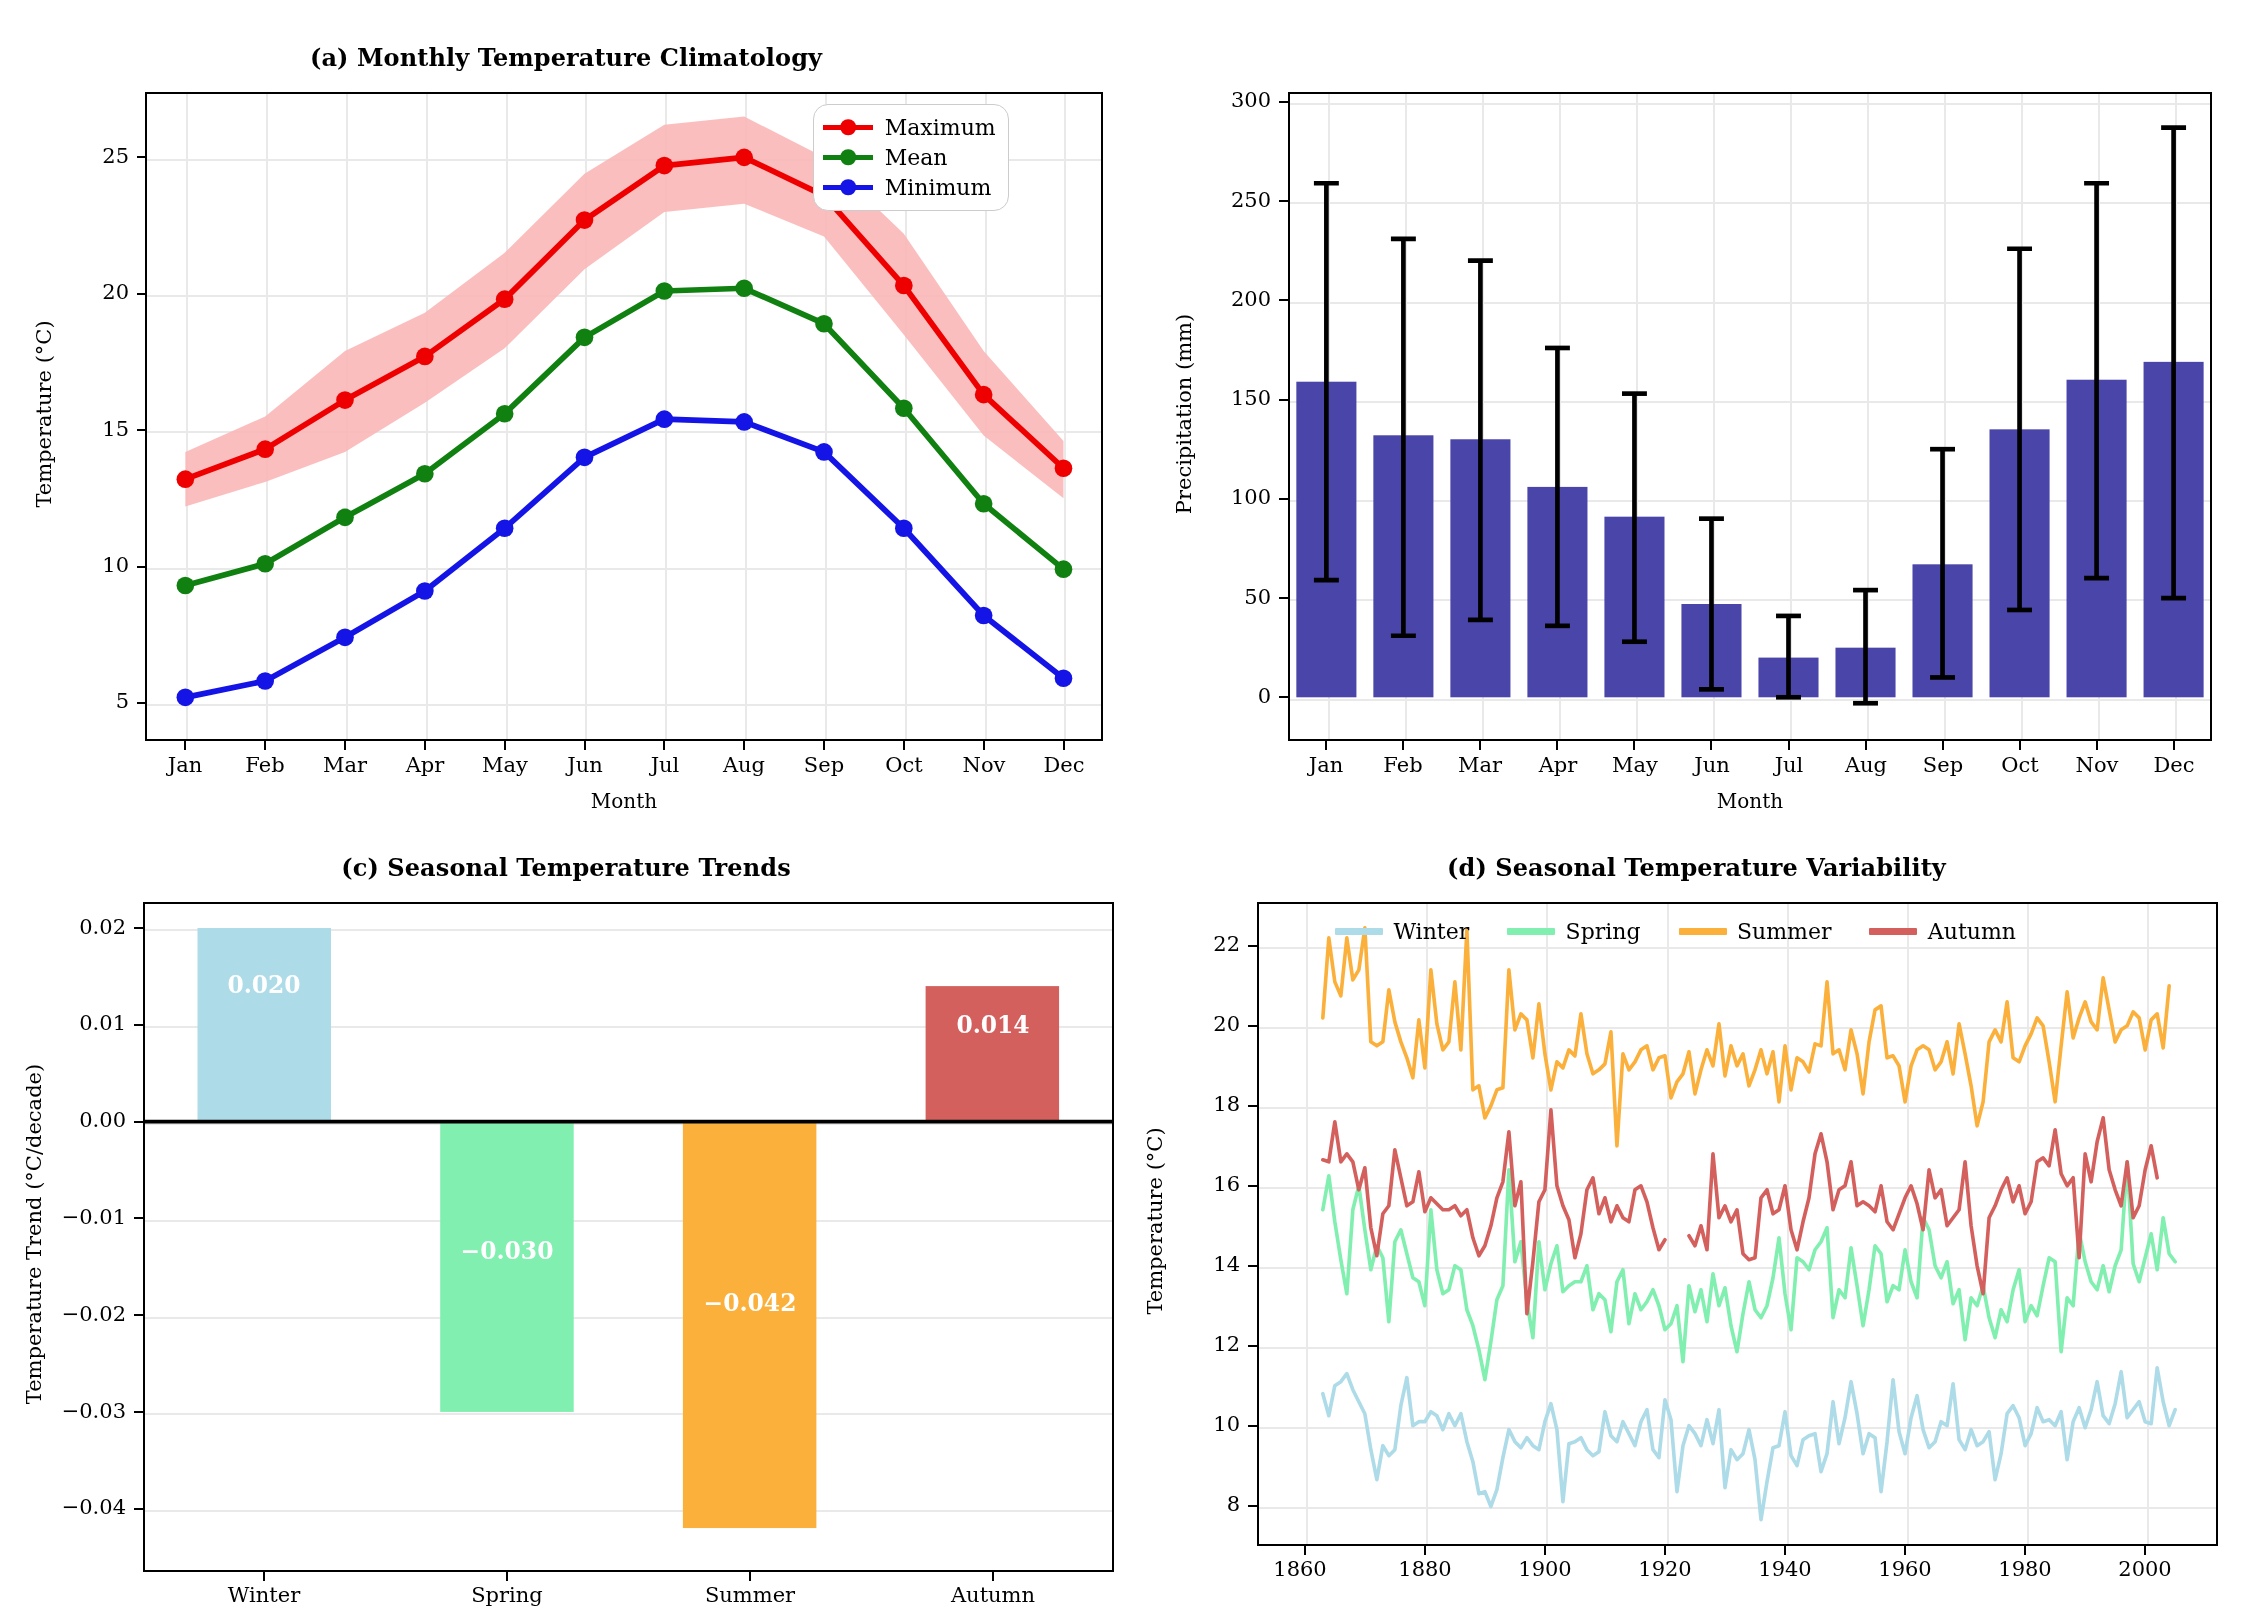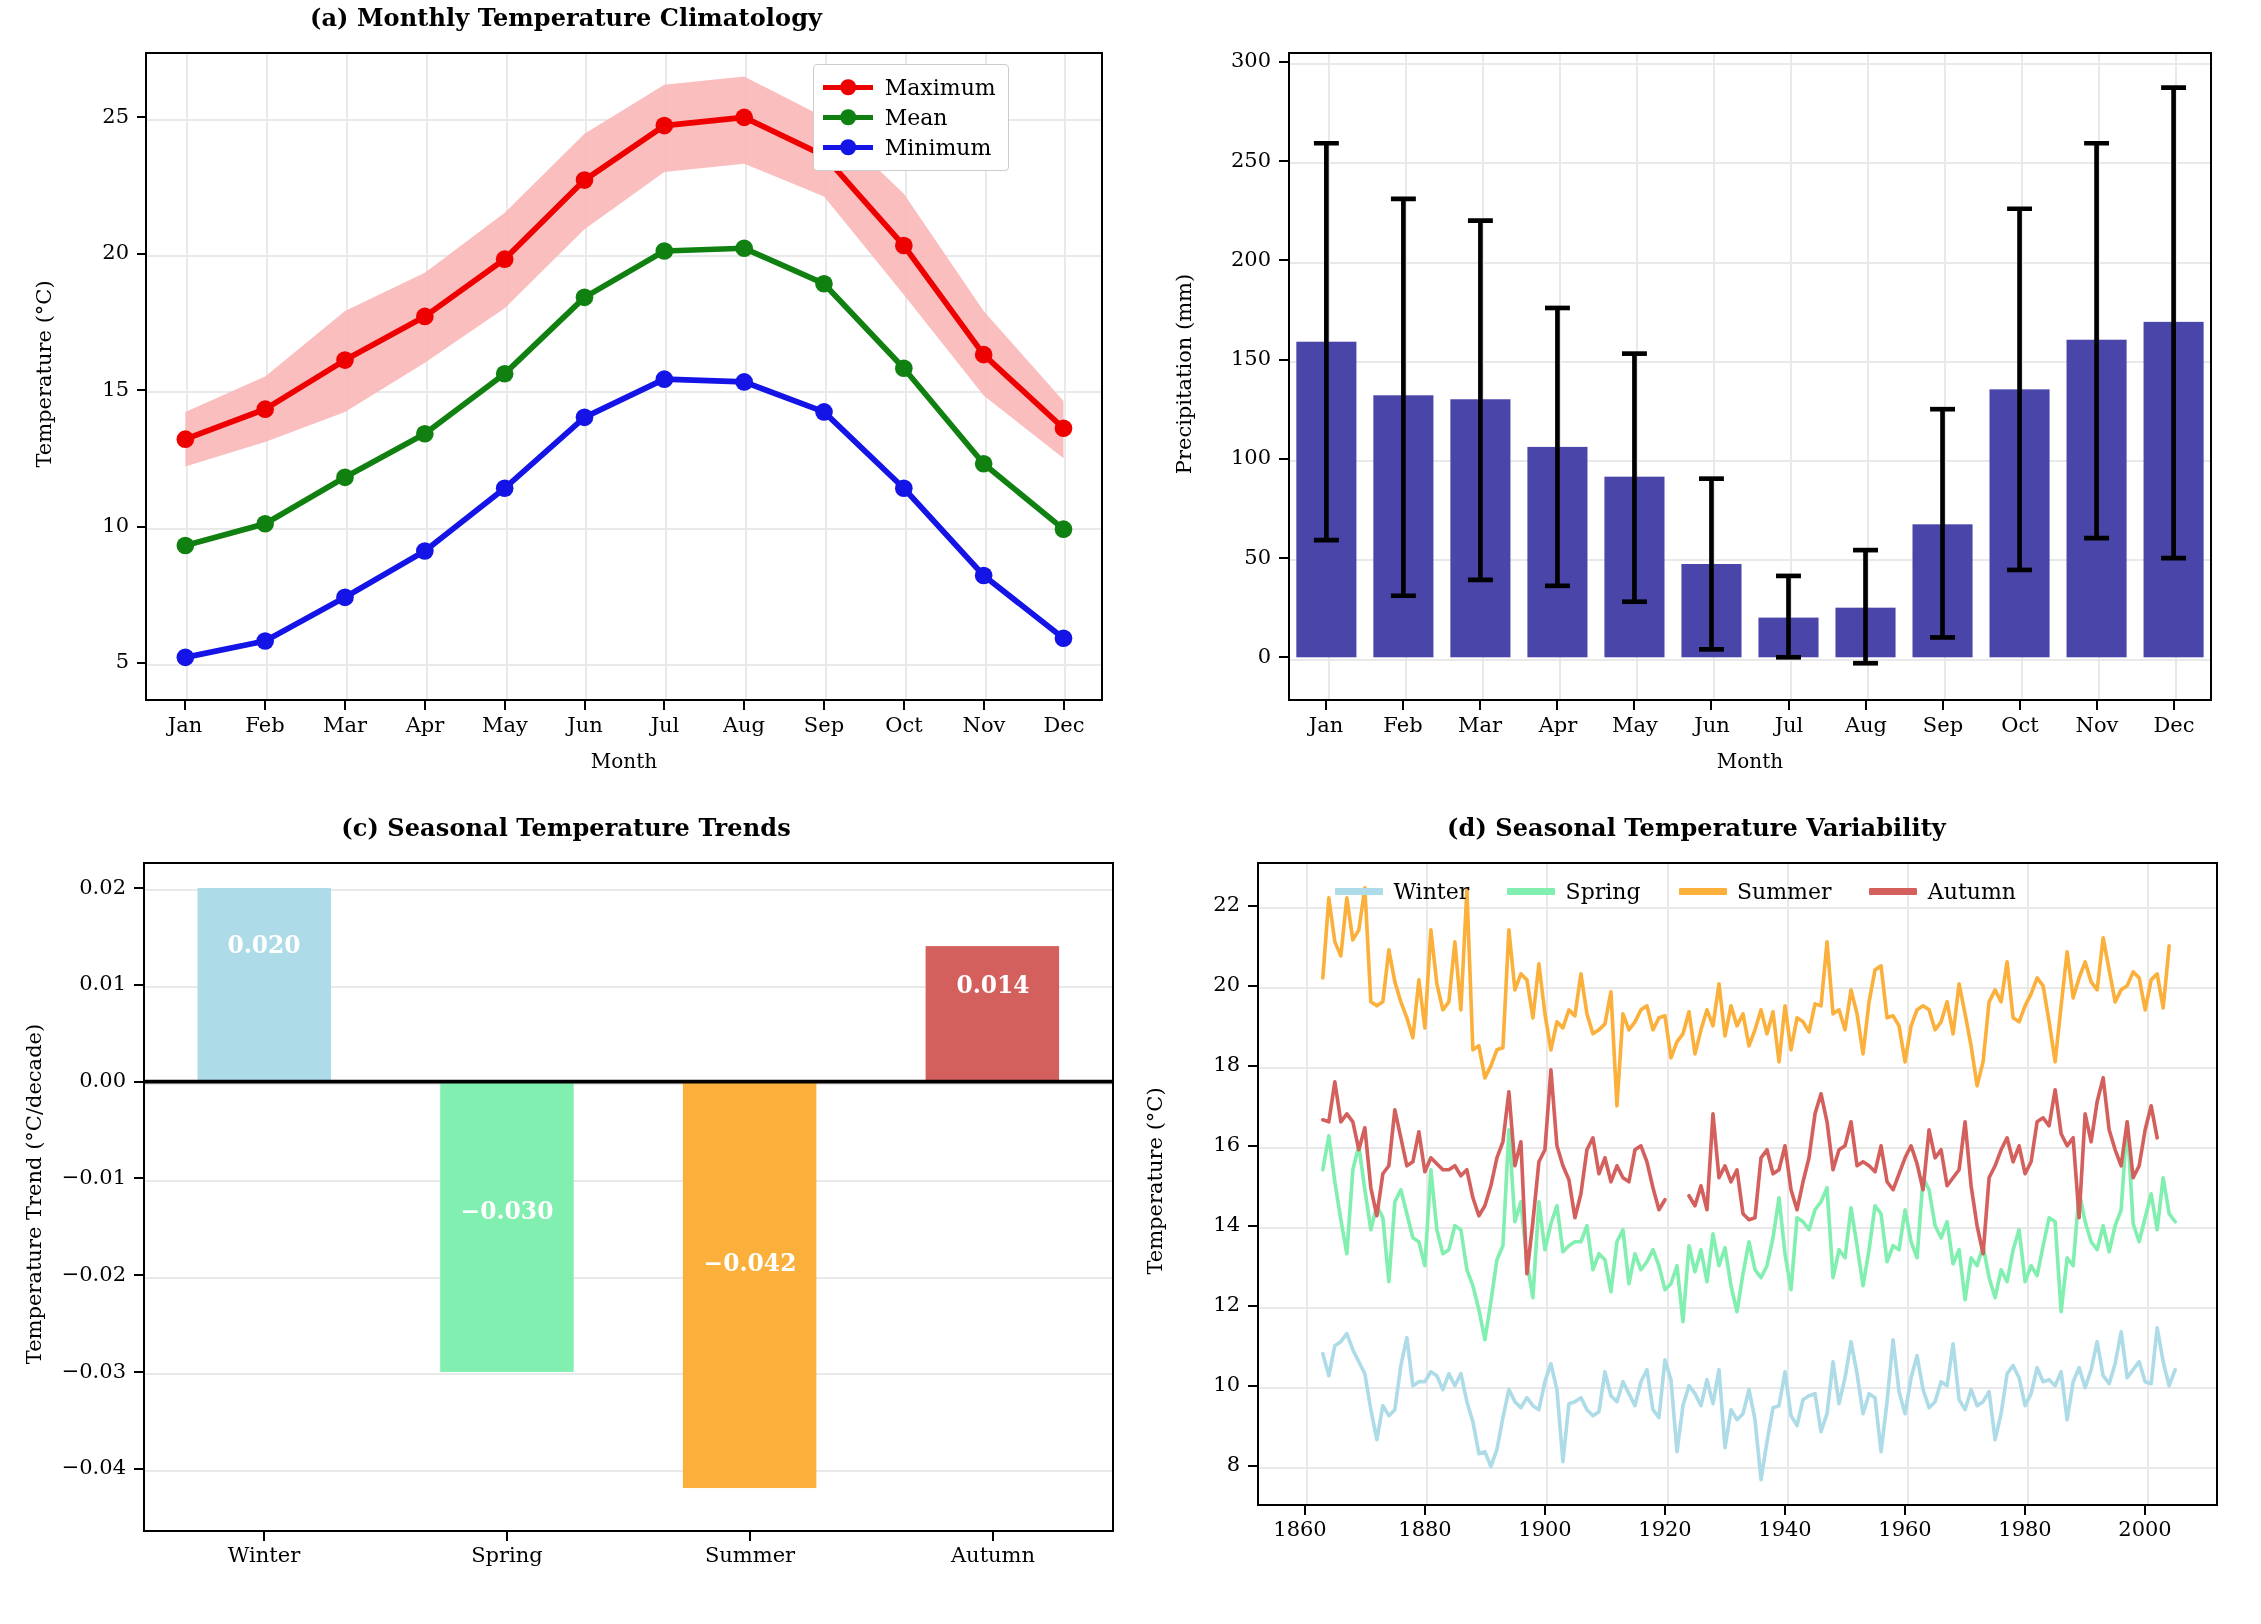--- a/index.html
+++ b/index.html
@@ -5,21 +5,21 @@
   * { box-sizing: border-box; }
   html, body { margin:0; padding:0; }
   body {
     width: 2261px; height: 1625px;
     background: #ffffff;
     font-family: "DejaVu Serif", serif;
     overflow: hidden;
   }
   .figure { width:2261px; height:1404px; display:grid;
             grid-template-columns: 1132px 1129px;
-            grid-template-rows: 810px 814px; }
+            grid-template-rows: 810px 814px; margin-top: 40px; }
   .panel { position: relative; }
 
   .panel-title {
     position:absolute; left:0; right:0; top:3.1px;
     text-align:center; font-weight:bold; font-size:24px;
     letter-spacing:0.1px; color:#000;
   }
 
   .plotbox {
     position:absolute; background:#fff;
@@ -35,21 +35,21 @@
 
   .ytl { position:absolute; font-size:21px; text-align:right; white-space:nowrap; color:#000; }
   .xtl { position:absolute; font-size:21px; text-align:center; white-space:nowrap; color:#000; }
 
   .axis-label-x { position:absolute; text-align:center; font-size:20px; color:#000; }
   .axis-label-y { position:absolute; font-size:21px; color:#000;
                   transform-origin: 50% 50%; transform: rotate(-90deg); white-space:nowrap; }
 
   
   .legend-a {
-    position:absolute; border:1.6px solid #cccccc; border-radius:4px;
+    position:absolute; border:1.6px solid #cccccc; border-radius:15px;
     background:#ffffff; padding:7.3px 12.5px 7.3px 9.3px;
   }
   .legend-a .row { display:flex; align-items:center; height:30px; }
   .legend-a .swatch { position:relative; width:50px; height:5.2px; margin-right:11.4px; }
   .legend-a .swatch .dot {
     position:absolute; left:50%; top:50%; transform:translate(-50%,-50%);
     width:15.6px; height:15.6px; border-radius:50%;
   }
   .legend-a .lbl { font-size:22px; color:#000; }
 

